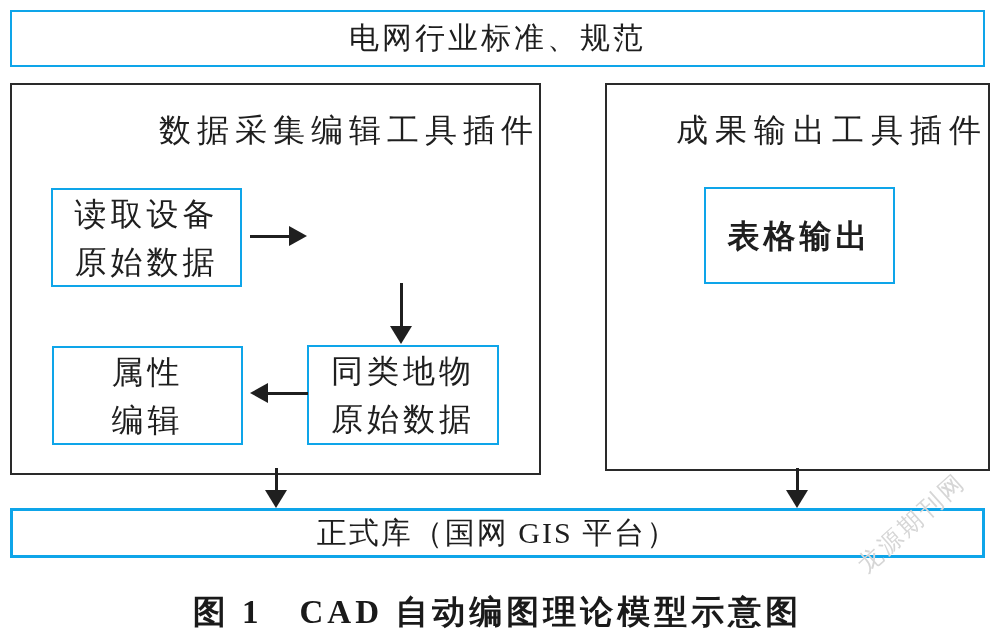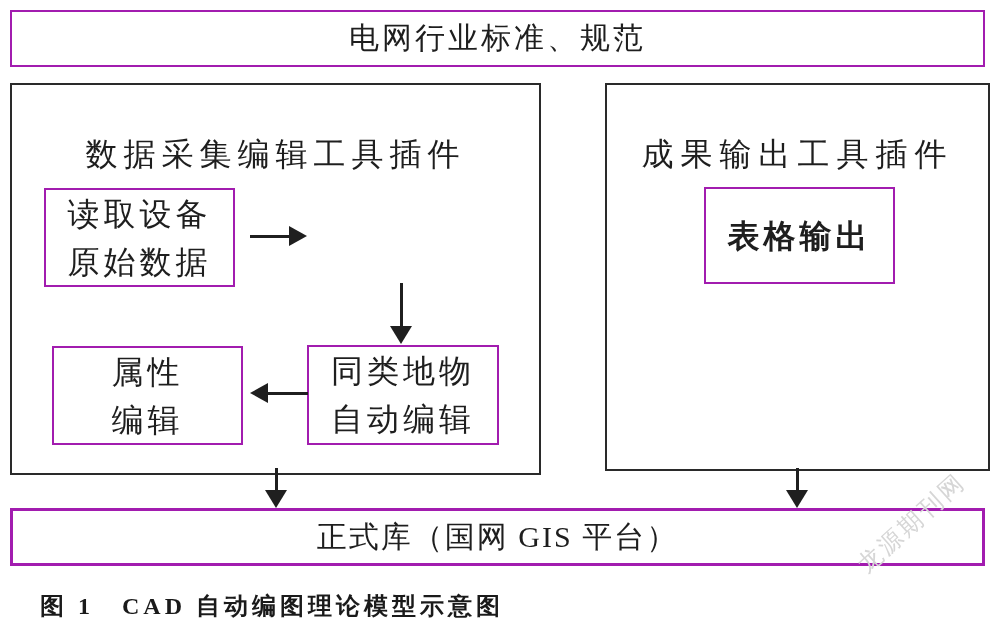--- a/index.html
+++ b/index.html
@@ -12,21 +12,21 @@
     width: 995px;
     height: 640px;
     background: #ffffff;
     font-family: "Liberation Serif", "DejaVu Serif", serif;
     color: #1e1e1e;
     overflow: hidden;
   }
   .box {
     position: absolute;
     box-sizing: border-box;
-    border: 2px solid #a21caf;
+    border: 2px solid #0ea5e9;
     background: #ffffff;
     display: flex;
     align-items: center;
     justify-content: center;
     text-align: center;
   }
   .wide-box {
     border-width: 3px;
     font-size: 30px;
     letter-spacing: 2px;
@@ -35,25 +35,24 @@
     position: absolute;
     box-sizing: border-box;
     border: 2px solid #2a2a2a;
     background: #ffffff;
   }
   .panel-title {
     position: absolute;
     left: 0;
     right: 0;
     top: 24px;
-    text-align: center;
+    text-align: right;
     font-size: 32px;
     letter-spacing: 6px;
     white-space: nowrap;
-    margin-top: 24px;
   }
   .node {
     font-size: 32px;
     line-height: 48px;
     letter-spacing: 4px;
     white-space: pre-line;
   }
   .arrow-line {
     position: absolute;
     background: #1f1f1f;
@@ -76,25 +75,25 @@
   .head-down {
     border-left: 11px solid transparent;
     border-right: 11px solid transparent;
     border-top: 18px solid #1f1f1f;
   }
   .caption {
     position: absolute;
     left: 0;
     right: 0;
     top: 590px;
-    font-size: 24px;
+    text-align: center;
+    font-size: 33px;
     font-weight: bold;
     letter-spacing: 4px;
     color: #1a1a1a;
-    margin-left: 40px;
   }
   .watermark {
     position: absolute;
     left: 872px;
     top: 548px;
     width: 170px;
     color: #d6d6d6;
     font-size: 24px;
     letter-spacing: 3px;
     transform: rotate(-42deg);
@@ -108,34 +107,34 @@
 
 <div class="canvas">
 
   <div class="box" style="left:10px; top:10px; width:975px; height:57px; border-width:2.5px; font-size:30px; letter-spacing:3px;">
     <span>电网行业标准、规范</span>
   </div>
 
   <div class="panel" style="left:10px; top:83px; width:531px; height:392px;">
     <div class="panel-title">数据采集编辑工具插件</div>
 
-    <div class="box node" style="left:32px; top:103px; width:191px; height:99px;">
+    <div class="box node" style="left:39px; top:103px; width:191px; height:99px;">
       <span>读取设备
 原始数据</span>
     </div>
 
 
     <div class="box node" style="left:40px; top:261px; width:191px; height:99px;">
       <span>属性
 编辑</span>
     </div>
 
     <div class="box node" style="left:295px; top:260px; width:192px; height:100px;">
       <span>同类地物
-自动编辑</span>
+原始数据</span>
     </div>
 
     <div class="arrow-line" style="left:238px; top:150px; width:42px; height:2.5px;"></div>
     <div class="arrow-head head-right" style="left:277px; top:141px;"></div>
 
     <div class="arrow-line" style="left:388px; top:198px; width:2.5px; height:46px;"></div>
     <div class="arrow-head head-down" style="left:378px; top:241px;"></div>
 
     <div class="arrow-line" style="left:255px; top:307px; width:41px; height:2.5px;"></div>
     <div class="arrow-head head-left" style="left:238px; top:298px;"></div>
@@ -148,21 +147,21 @@
       <span>表格输出</span>
     </div>
   </div>
 
   <div class="arrow-line" style="left:275px; top:468px; width:2.5px; height:24px;"></div>
   <div class="arrow-head head-down" style="left:265px; top:490px;"></div>
 
   <div class="arrow-line" style="left:796px; top:468px; width:2.5px; height:24px;"></div>
   <div class="arrow-head head-down" style="left:786px; top:490px;"></div>
 
-  <div class="box wide-box" style="left:10px; top:508px; width:975px; height:58px;">
+  <div class="box wide-box" style="left:10px; top:508px; width:975px; height:50px;">
     <span>正式库（国网 GIS 平台）</span>
   </div>
 
   <div class="caption">图 1　CAD 自动编图理论模型示意图</div>
 
   <div class="watermark">龙源期刊网</div>
 
 </div>
 
 </body></html>

